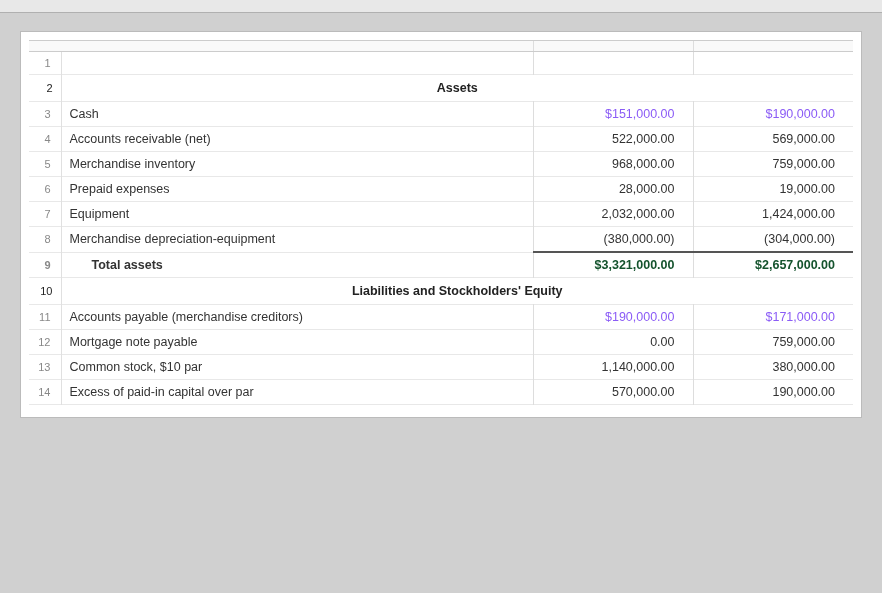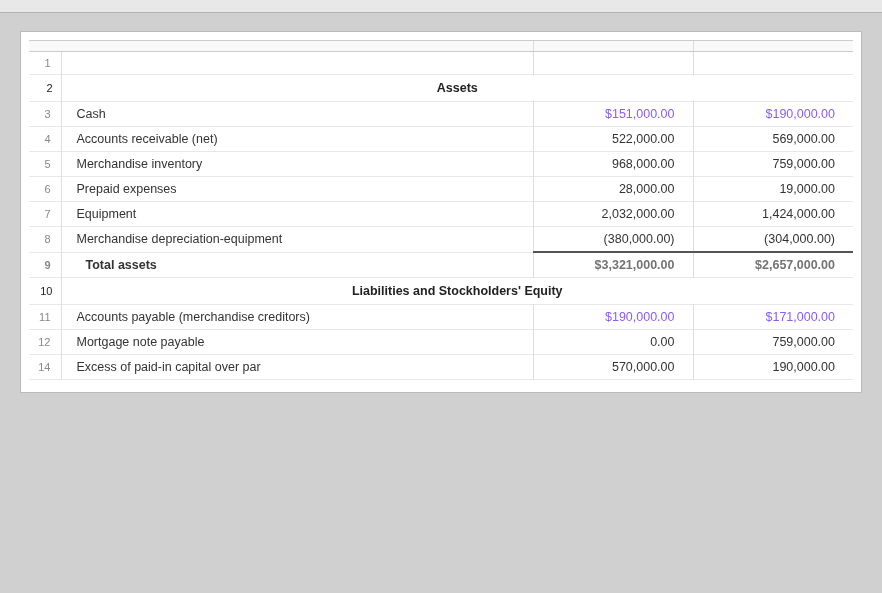--- a/index.html
+++ b/index.html
@@ -65,24 +65,24 @@
     td.row-num {
       color: #888;
       font-size: 11px;
       text-align: right;
       padding-right: 10px;
       width: 32px;
       border-right: 1px solid #e0e0e0;
     }
     td.row-label {
       color: #333;
-      padding-left: 15px;
+      padding-left: 8px;
     }
     td.row-label.indent {
-      padding-left: 24px;
+      padding-left: 30px;
     }
     td.row-val {
       text-align: right;
       padding-right: 18px;
       border-left: 1px solid #ddd;
       color: #333;
     }
     td.row-val.blue { color: #8b5cf6; }
 
     tr.section-header td {
@@ -94,21 +94,21 @@
     tr.section-header td.row-num {
       font-weight: normal;
       text-align: right;
     }
 
     tr.total-row td {
       font-weight: bold;
     }
     tr.total-row td.row-val {
       border-top: 2px double #555;
-      color: #737373;
+      color: #14532d;
     }
     .col-header-row th {
       background: #f9f9f9;
     }
   </style>
 </head>
 <body>
 
 <div class="instructions-bar">
   <span></span>
@@ -193,20 +193,26 @@
       <td class="row-val blue" style="">$190,000.00</td>
       <td class="row-val blue" style="">$171,000.00</td>
     </tr>
           <tr>
       <td class="row-num">12</td>
       <td class="row-label">Mortgage note payable</td>
       <td class="row-val " style="">0.00</td>
       <td class="row-val " style="">759,000.00</td>
     </tr>
           <tr>
+      <td class="row-num">13</td>
+      <td class="row-label">Common stock, $10 par</td>
+      <td class="row-val " style="">1,140,000.00</td>
+      <td class="row-val " style="">380,000.00</td>
+    </tr>
+          <tr>
       <td class="row-num">14</td>
       <td class="row-label">Excess of paid-in capital over par</td>
       <td class="row-val " style="">570,000.00</td>
       <td class="row-val " style="">190,000.00</td>
     </tr>
         </tbody>
     </table>
   </div>
 </div>
 

